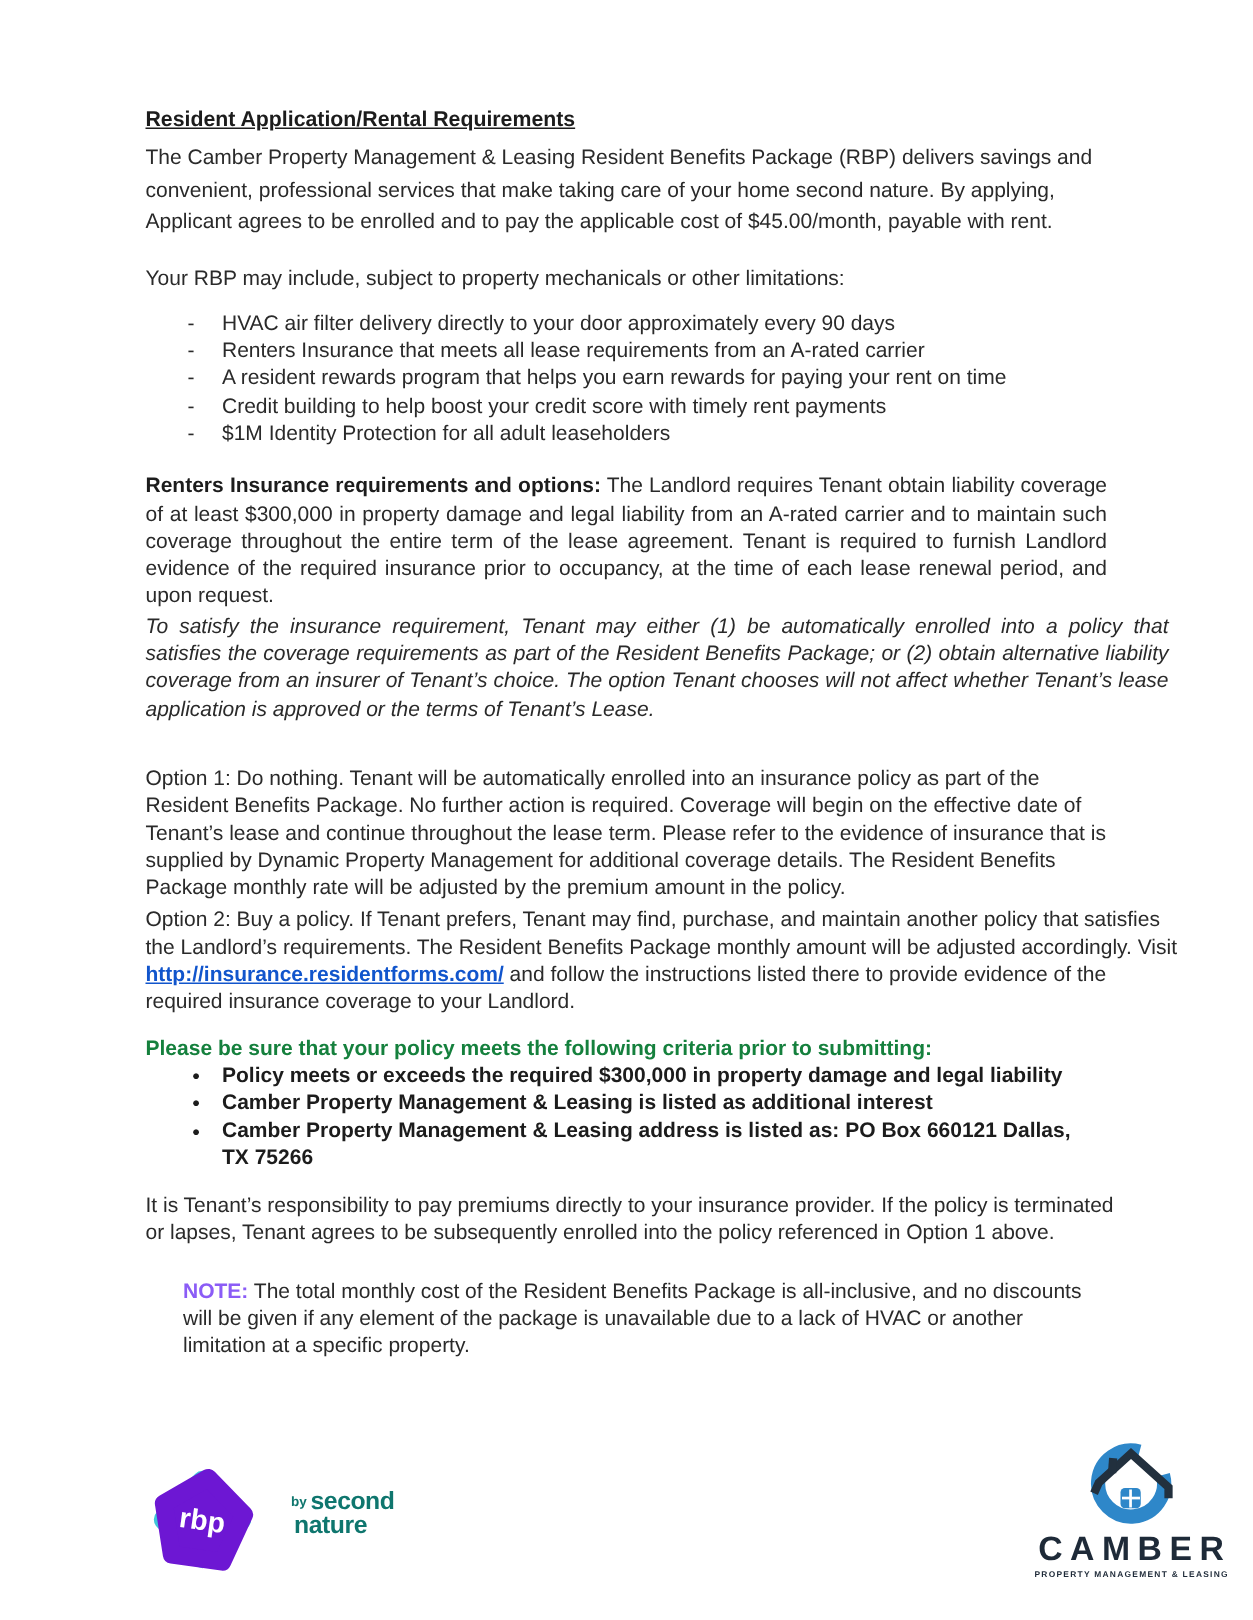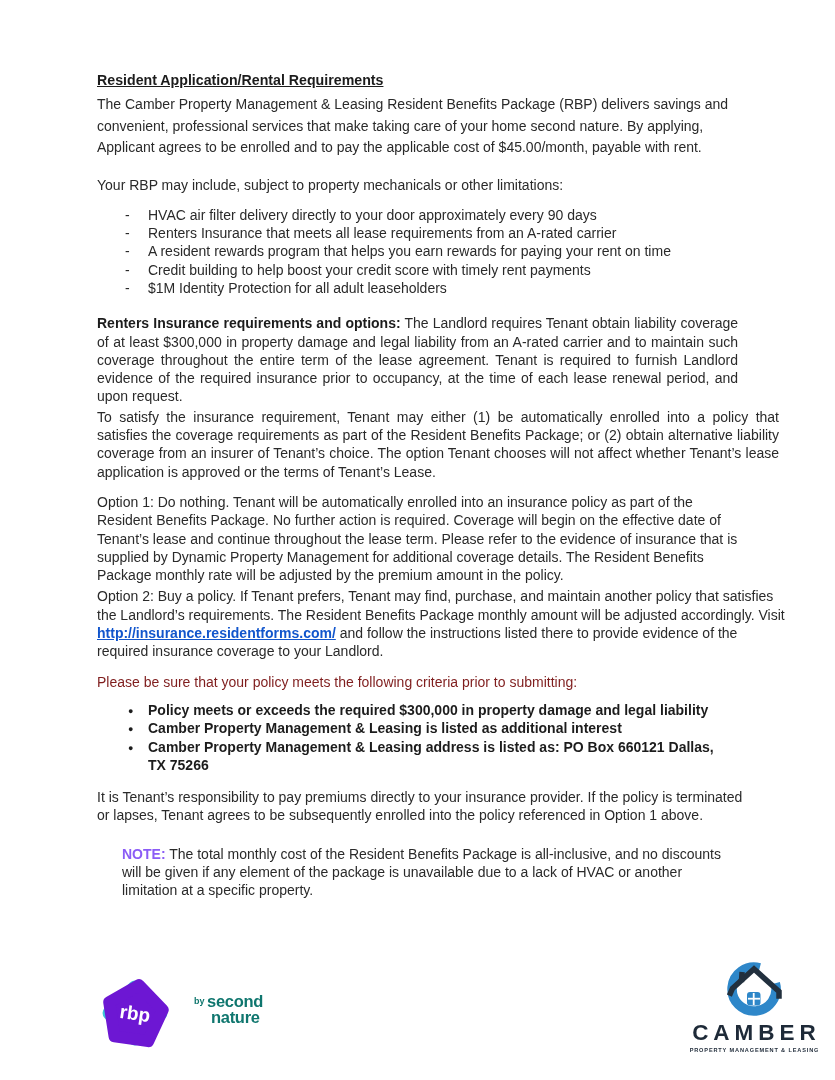--- a/index.html
+++ b/index.html
@@ -17,42 +17,42 @@
   p.body{font-size:14px;line-height:18.3px;color:#2a2a2a;}
   p.intro{line-height:21.5px;max-width:632px;margin-bottom:17px;}
   p.rbp-intro{max-width:650px;margin-bottom:12px;}
   ul.dash-list{list-style:none;max-width:640px;margin-left:28px !important;margin-bottom:17px !important;}
   ul.dash-list li{
     position:relative;padding-left:23px;font-size:14px;line-height:18.3px;color:#2a2a2a;
   }
   ul.dash-list li::before{content:"-";position:absolute;left:0;top:0;}
   p.renters{max-width:641px;text-align:justify;margin-bottom:2px;}
   p.renters .lead{font-weight:bold;color:#1c1c1c;}
-  p.satisfy{max-width:682px;text-align:justify;margin-bottom:12px;}
+  p.satisfy{max-width:682px;text-align:justify;margin-bottom:28px;font-style:italic;}
   p.option1{max-width:650px;margin-bottom:3px;}
   p.option2{max-width:688px;margin-bottom:12px;}
   a.doc-link{font-weight:bold;text-decoration:underline;}
-  p.criteria-heading{font-weight:normal;color:#7f1d1d;max-width:660px;margin-bottom:10px;}
+  p.criteria-heading{font-weight:bold;color:#15803d;max-width:660px;}
   ul.dot-list{list-style:none;max-width:600px;margin-left:31px !important;margin-bottom:14px !important;}
   ul.dot-list li{
     position:relative;padding-left:20px;font-size:14px;font-weight:bold;
     line-height:18.3px;color:#1c1c1c;
   }
   ul.dot-list li::before{content:"●";position:absolute;left:0;top:1px;font-size:9px;}
   p.responsibility{max-width:660px;margin-bottom:20px;}
   p.note{max-width:616px;margin-left:25px;}
   p.note .note-label{font-weight:bold;color:#8b5cf6;}
 
   
   .rbp-logo{position:absolute;left:98px;top:976px;width:210px;height:72px;}
   .rbp-badge{position:absolute;left:0;top:0;}
   .rbp-brand{position:absolute;left:96px;top:18px;color:#0f766e;}
   .rbp-by{font-size:9px;font-weight:bold;vertical-align:top;position:absolute;left:0;top:2px;}
   .rbp-line{font-size:16.5px;font-weight:bold;letter-spacing:-0.3px;line-height:15.5px;margin-left:13px;}
-  .rbp-line.l2{margin-left:17px;}
+  .rbp-line.l2{margin-left:2px;}
 
   .camber-logo{position:absolute;left:674px;top:962px;width:160px;text-align:center;}
   .camber-mark{display:block;margin:0 auto;}
   .camber-name{
     font-size:22.5px;font-weight:bold;letter-spacing:5px;color:#1e2a38;
     line-height:22px;margin-top:2px;white-space:nowrap;text-indent:5px;
   }
   .camber-tagline{
     font-size:5.6px;font-weight:bold;letter-spacing:0.85px;color:#1e2a38;
     margin-top:3px;white-space:nowrap;text-indent:0.85px;

